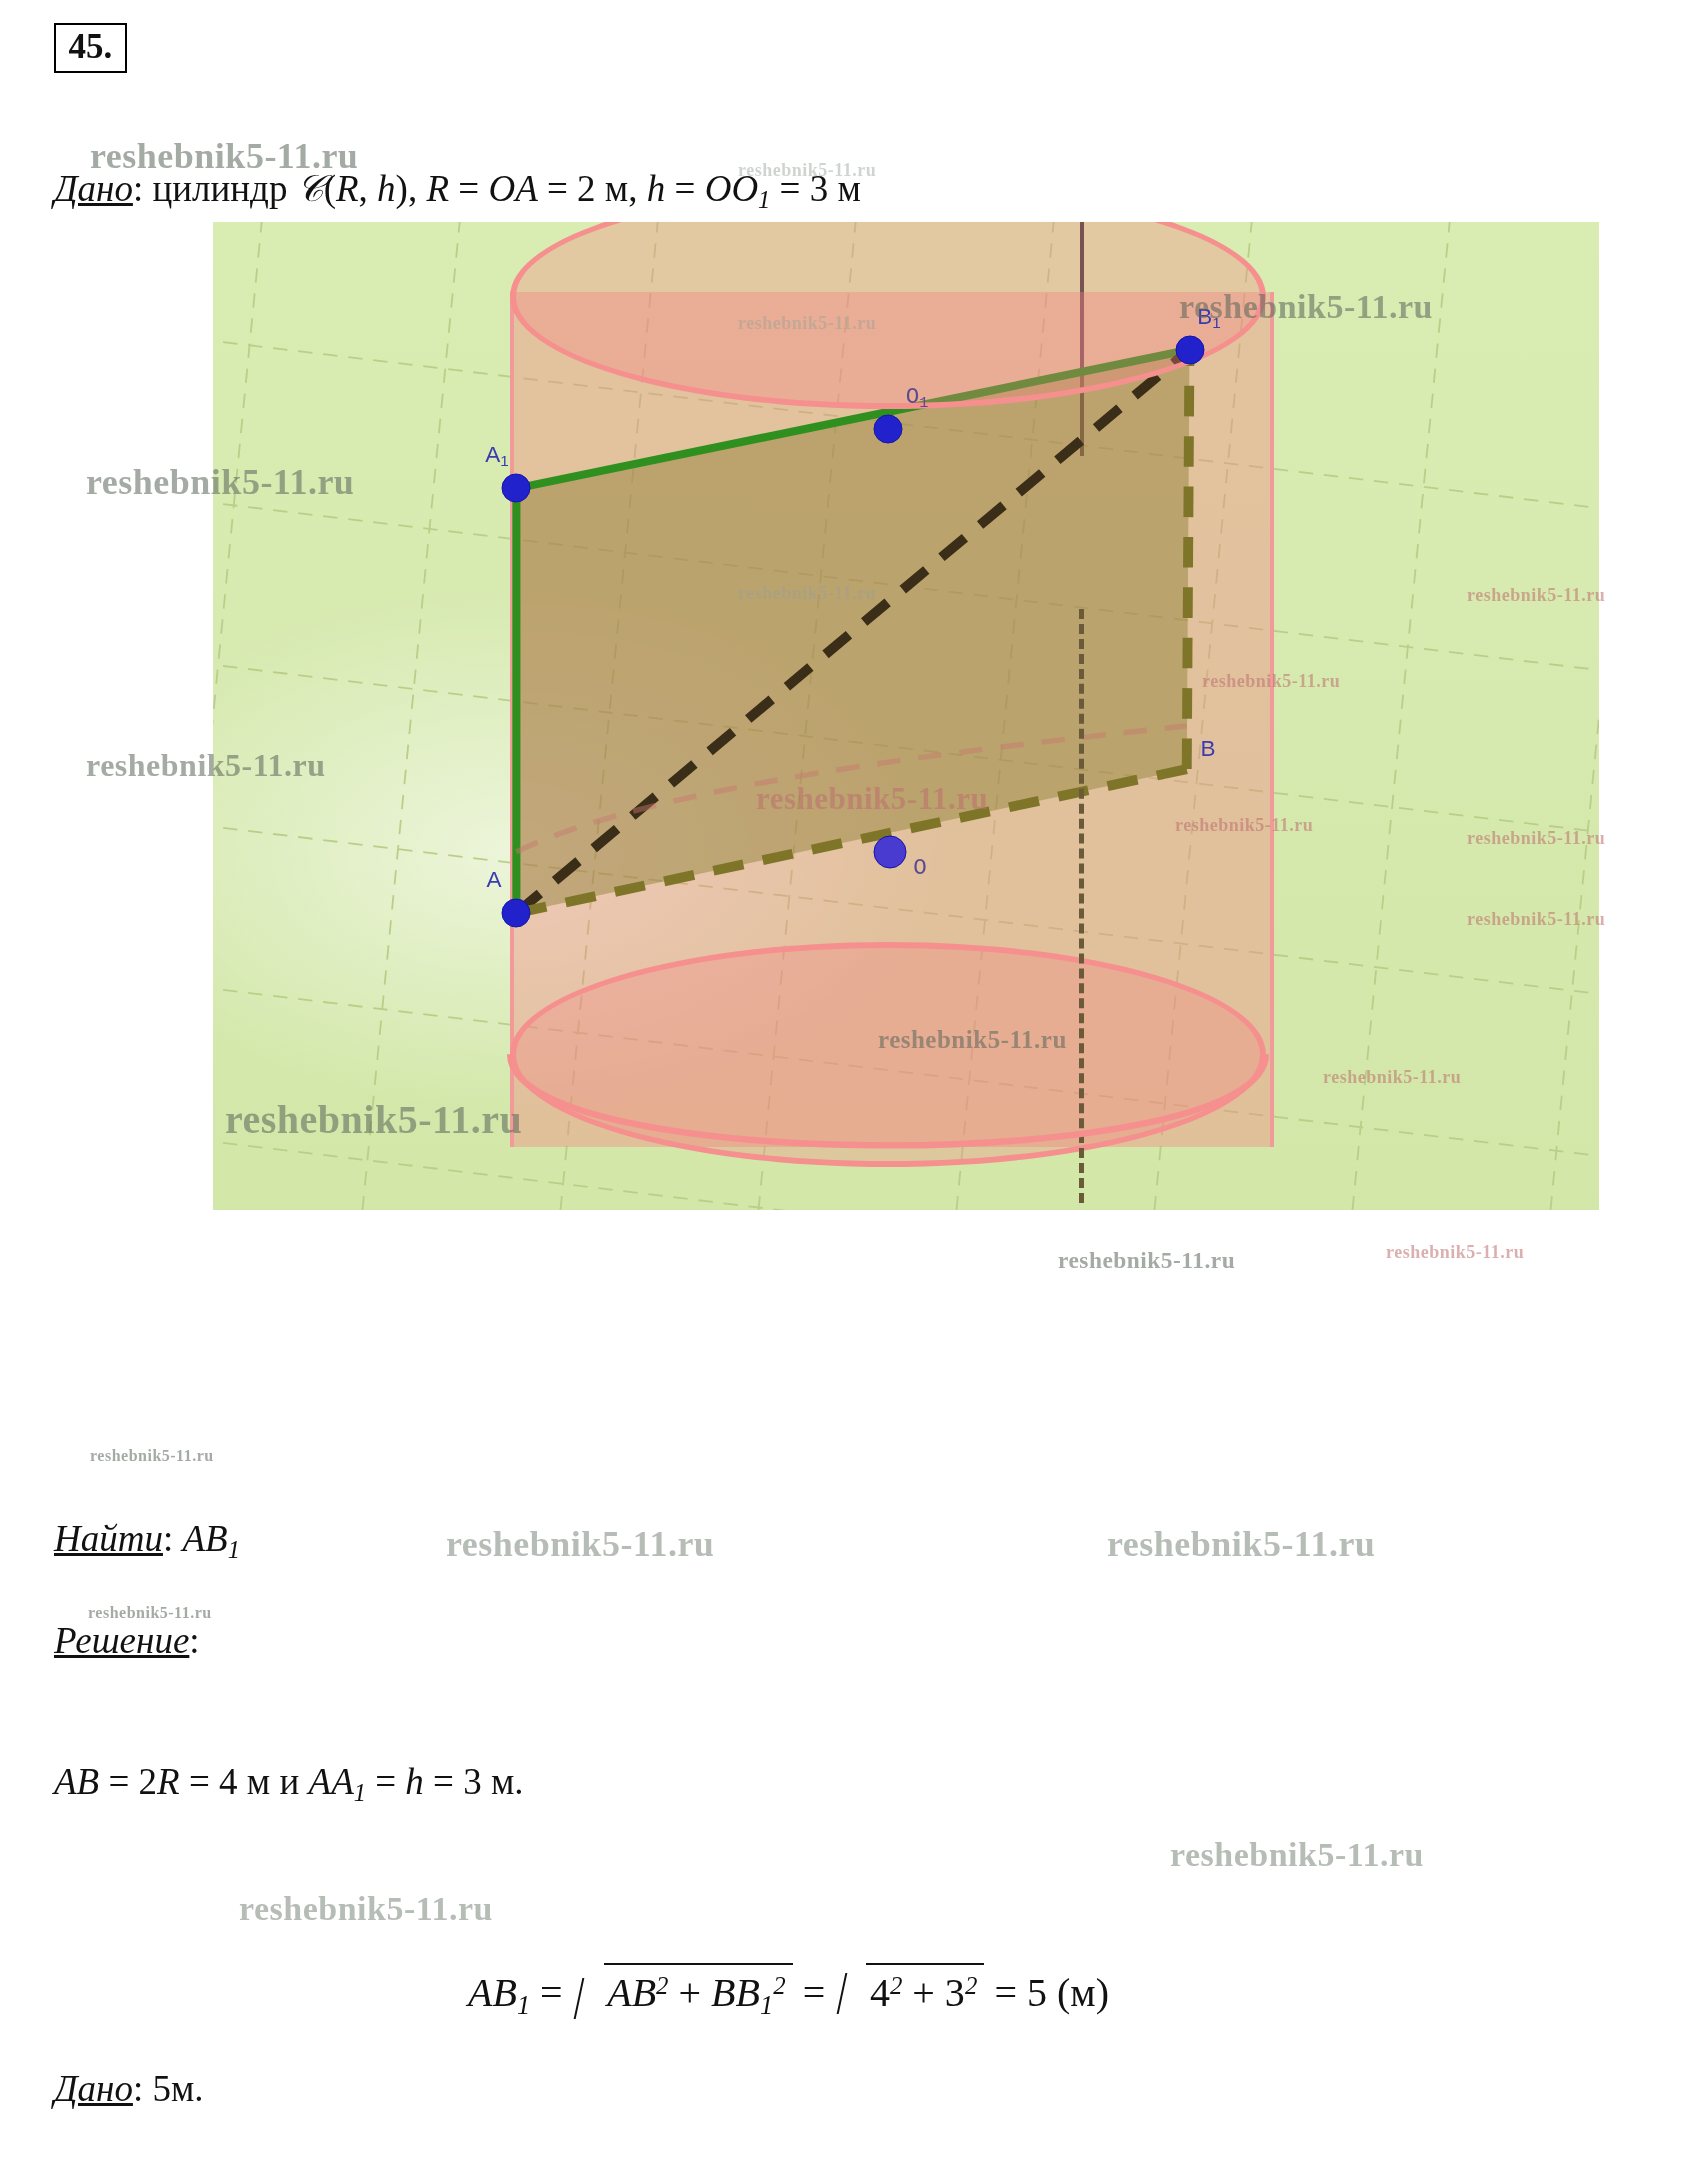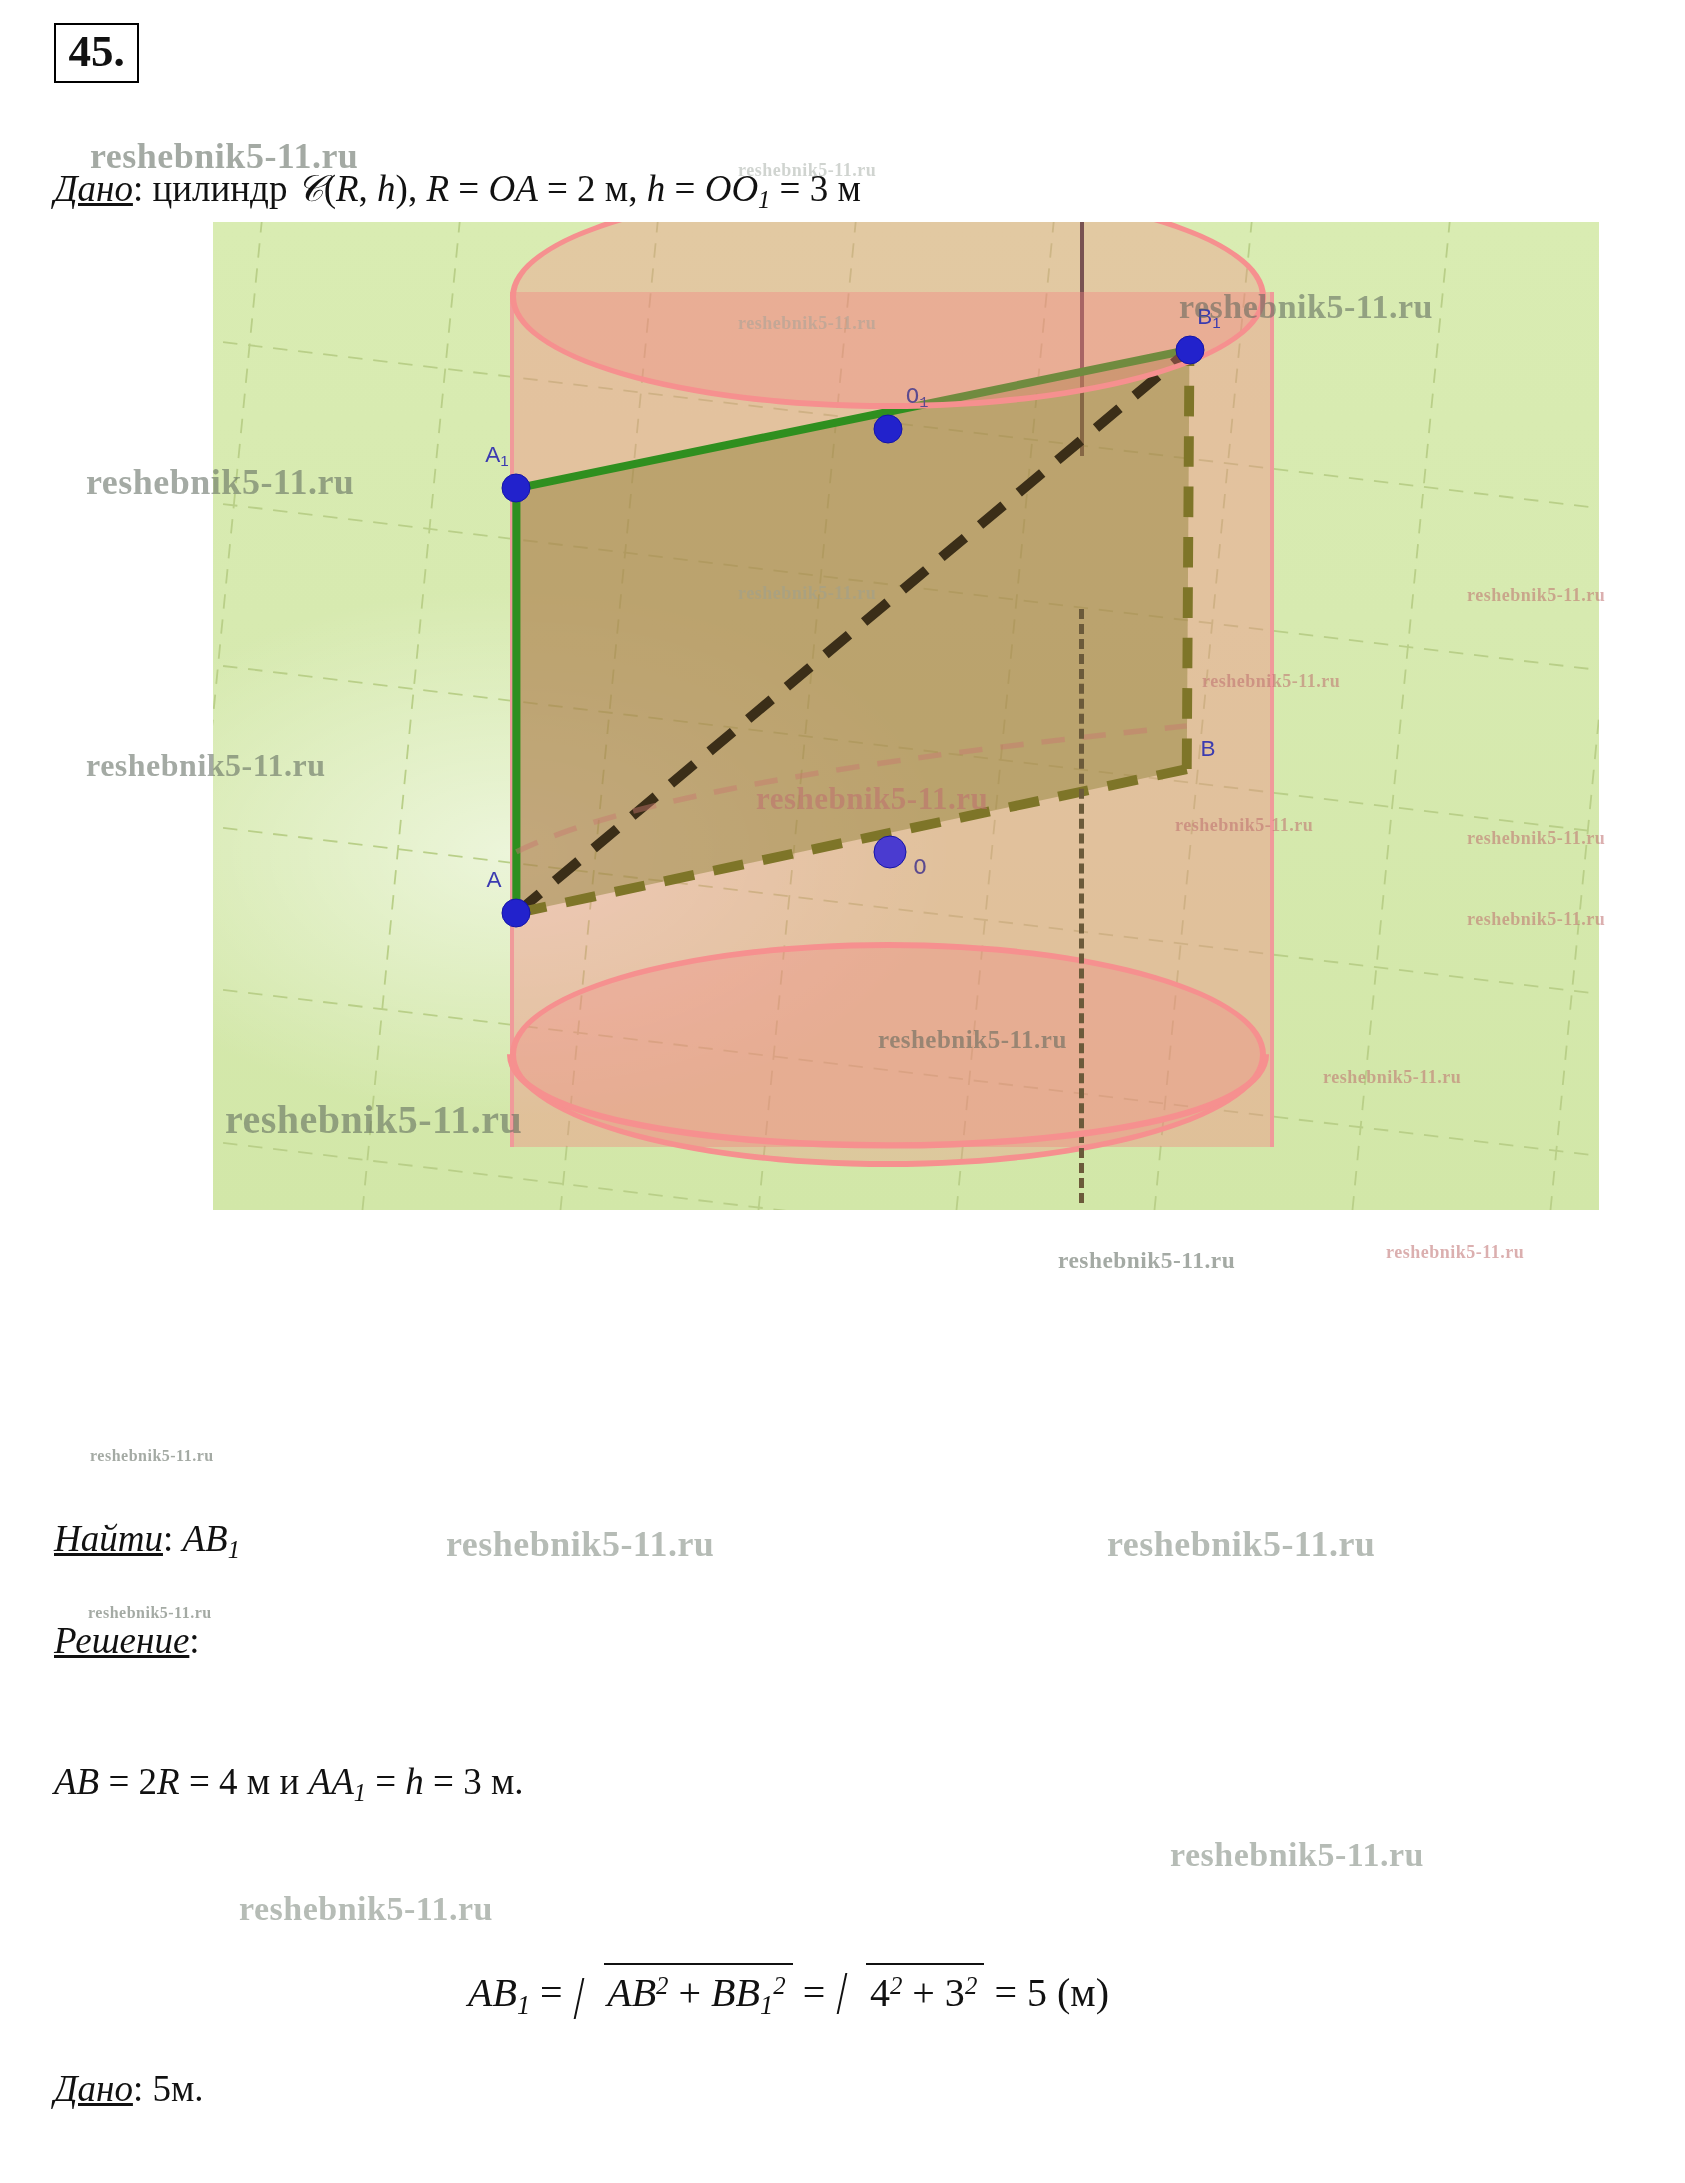--- a/index.html
+++ b/index.html
@@ -23,21 +23,21 @@
     height: 2184px;
   }
 
   
   .problem-number {
     position: absolute;
     left: 54px;
     top: 23.4px;
     border: 2.7px solid #000;
     padding: 3.6px 12.6px 7.2px 12.6px;
-    font-size: 45px;
+    font-size: 35px;
     font-weight: bold;
     font-family: "Liberation Serif", serif;
     line-height: 1.0;
   }
 
   
   .given-line {
     position: absolute;
     left: 54px;
     top: 167px;

